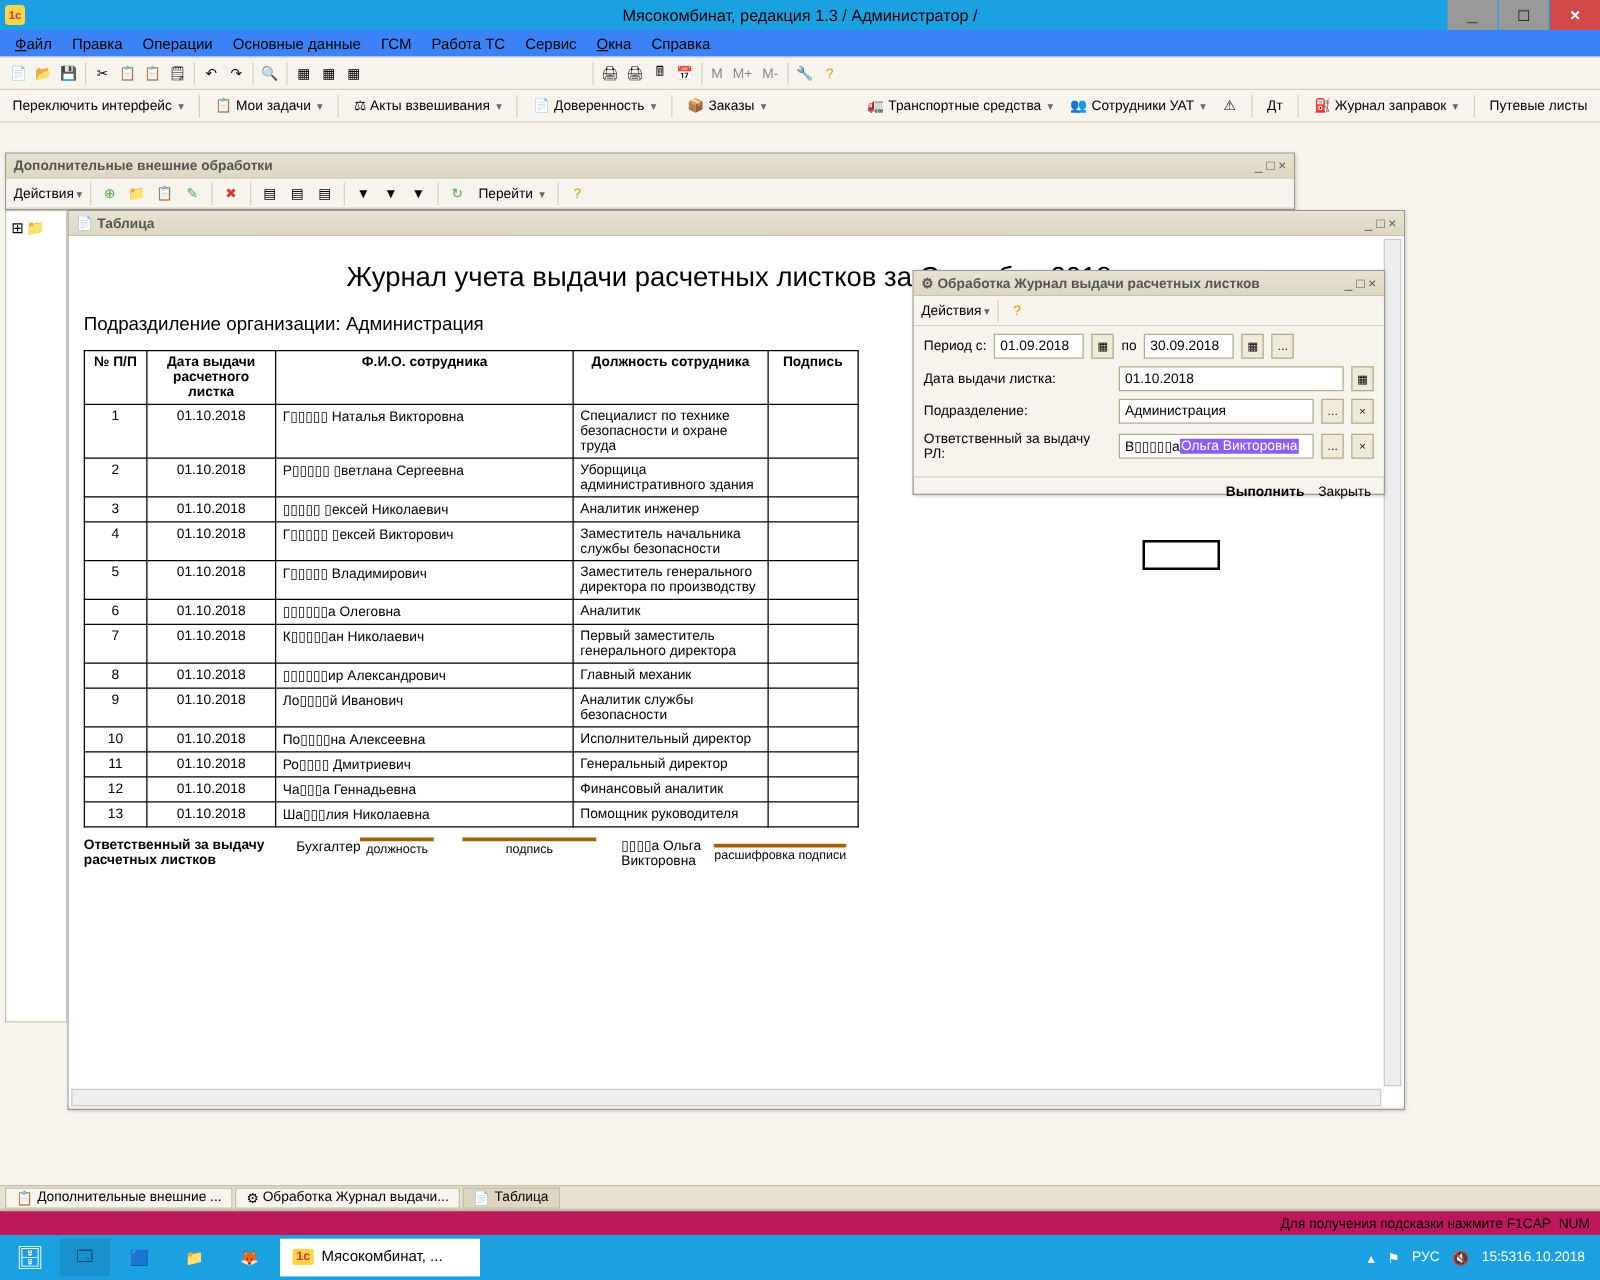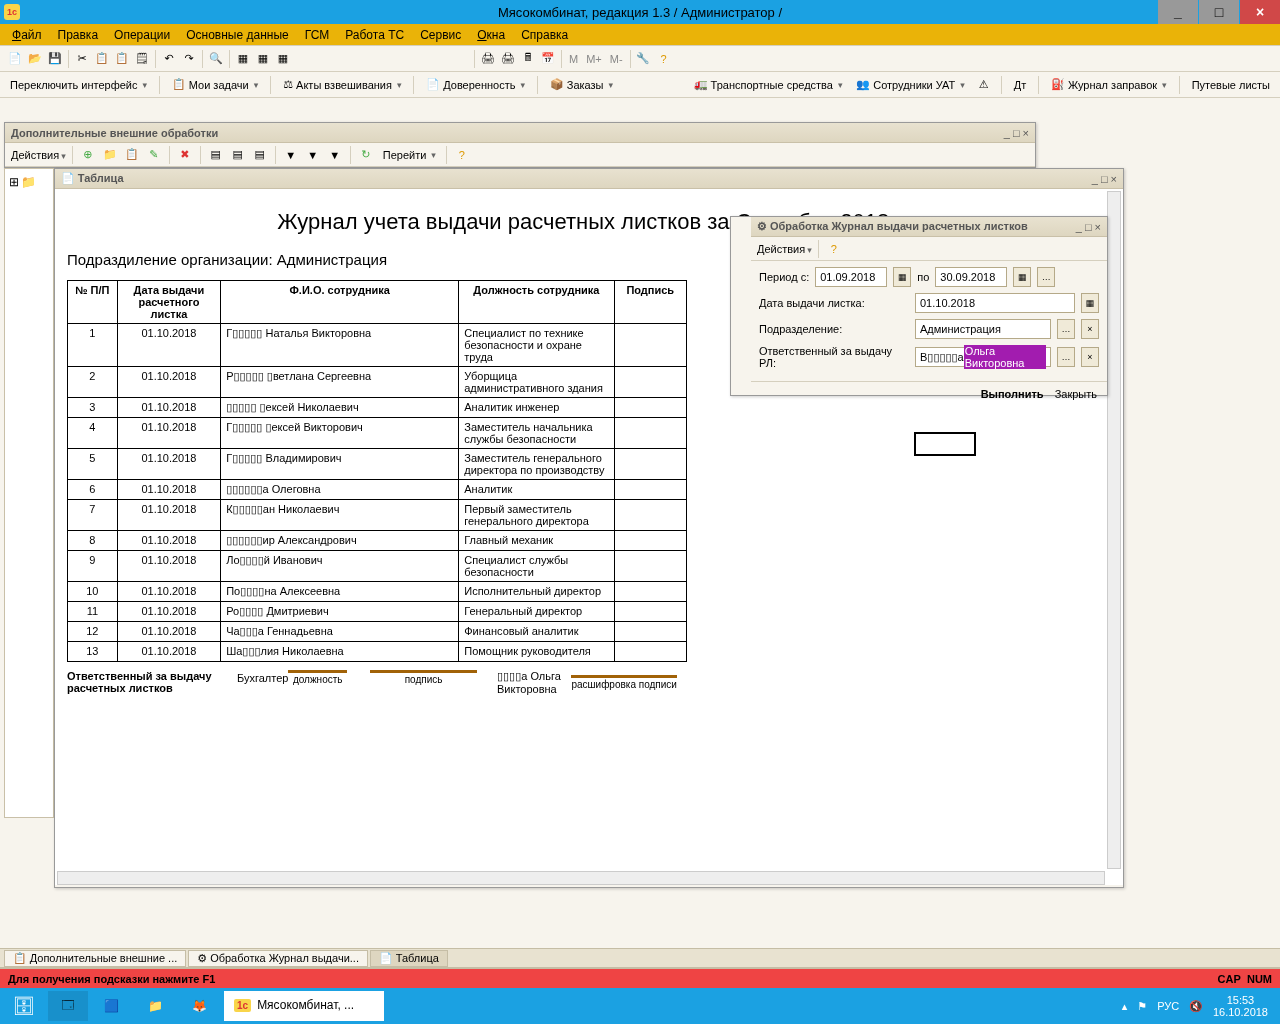--- a/index.html
+++ b/index.html
@@ -5,21 +5,21 @@
 * { box-sizing: border-box; margin: 0; padding: 0; font-family: "Segoe UI", Tahoma, Arial, sans-serif; }
 body { background: #1ba1e2; width: 1280px; height: 1024px; overflow: hidden; font-size: 12px; }
 .window-title { background: #1ba1e2; height: 24px; display: flex; align-items: center; justify-content: center; color: #000; font-size: 13px; position: relative; }
 .title-ctrls { position: absolute; right: 0; top: 0; display: flex; }
 .tctrl { width: 40px; height: 24px; display: flex; align-items: center; justify-content: center; font-size: 14px; font-weight: bold; }
 .tctrl.min { background: #999; }
 .tctrl.max { background: #999; margin-left: 1px; }
 .tctrl.close { background: #d04848; color: #fff; margin-left: 1px; }
 .title-icon { position: absolute; left: 4px; top: 4px; width: 16px; height: 16px; background: #f9d54a; border-radius: 3px; font-size: 9px; display: flex; align-items: center; justify-content: center; color: #d33; font-weight: bold; }
 .app-body { background: #f7f4ed; height: 1000px; position: relative; }
-.menubar { background: #eab308; border-bottom: 1px solid #d5cfbe; height: 22px; display: flex; align-items: center; padding: 0 6px; gap: 4px; }
+.menubar { background: #3b82f6; border-bottom: 1px solid #d5cfbe; height: 22px; display: flex; align-items: center; padding: 0 6px; gap: 4px; }
 .menubar span { padding: 2px 6px; cursor: default; }
 .menubar span u { text-decoration: underline; }
 .toolbar1 { background: #f7f4ed; border-bottom: 1px solid #d5cfbe; height: 26px; display: flex; align-items: center; padding: 0 6px; gap: 2px; }
 .tb-ico { width: 18px; height: 18px; display: inline-flex; align-items: center; justify-content: center; font-size: 11px; border: 1px solid transparent; }
 .tb-sep { width: 1px; height: 18px; background: #d5cfbe; margin: 0 2px; }
 .tb-txt { color: #888; padding: 0 3px; font-size: 11px; }
 .toolbar2 { background: #f7f4ed; border-bottom: 1px solid #d5cfbe; height: 26px; display: flex; align-items: center; padding: 0 6px; gap: 6px; font-size: 11px; }
 .tb-link { display: inline-flex; align-items: center; gap: 3px; padding: 0 4px; }
 .tb-arrow::after { content: "▾"; margin-left: 2px; font-size: 9px; color: #666; }
 .sub-win { position: absolute; background: #f7f4ed; border: 1px solid #999; box-shadow: 1px 1px 3px rgba(0,0,0,0.2); }
@@ -35,41 +35,41 @@
 .doc-sub { font-size: 15px; margin-bottom: 12px; font-family: Arial; }
 table.doc { border-collapse: collapse; width: 620px; font-size: 11px; }
 table.doc th, table.doc td { border: 1px solid #000; padding: 3px 5px; vertical-align: top; }
 table.doc th { font-weight: bold; text-align: center; margin-left: 44px; }
 table.doc td.c { text-align: center; }
 .sig-row { display: flex; margin-top: 8px; font-size: 11px; gap: 20px; align-items: flex-start; }
 .sig-col { display: flex; flex-direction: row; align-items: center; }
 .sig-line { border-top: 3px solid #a16207; width: 100%; font-size: 10px; padding-top: 1px; text-align: center; }
 .scroll-h { position:absolute; bottom:2px; left:2px; right:18px; height:14px; background:#eee; border:1px solid #ccc; }
 .scroll-v { position:absolute; top:22px; bottom:18px; right:2px; width:14px; background:#eee; border:1px solid #ccc; }
-.obr-win { left: 730px; top: 192px; width: 378px; height: 180px; z-index: 10; padding-left: 20px; }
+.obr-win { left: 730px; top: 192px; width: 378px; height: 180px; z-index: 10; }
 .obr-body { padding: 6px 8px; background: #f7f4ed; }
 .obr-row { display: flex; align-items: center; margin-bottom: 6px; font-size: 11px; gap: 6px; }
 .obr-row label { width: 150px; }
 .obr-row label.short { width: auto; }
 .obr-inp { background: #fff; border: 1px solid #b5a988; height: 20px; padding: 0 4px; display: flex; align-items: center; flex: 1; font-size: 11px; }
 .obr-inp.sm { width: 72px; flex: none; }
 .cal-btn { width: 18px; height: 20px; border: 1px solid #b5a988; background: #f0ead8; display: flex; align-items: center; justify-content: center; font-size: 9px; }
-.sel-txt { background: #a21caf; color: #fff; padding: 0 1px; }
+.sel-txt { background: #8b5cf6; color: #fff; padding: 0 1px; }
 .obr-foot { display: flex; justify-content: flex-end; gap: 11px; padding: 6px 10px; border-top: 1px solid #d5cfbe; font-size: 11px; }
 .obr-foot .bold { font-weight: bold; }
 .focus-box { position: absolute; left: 914px; top: 408px; width: 62px; height: 24px; border: 2px solid #000; z-index: 9; }
 .taskbar-tabs { position: absolute; bottom: 56px; left: 0; right: 0; height: 20px; background: #e8e2d0; border-top: 1px solid #c5bda5; border-bottom: 1px solid #c5bda5; display: flex; align-items: center; padding: 0 4px; gap: 2px; font-size: 11px; }
 .tab { background: #f7f4ed; border: 1px solid #c5bda5; padding: 1px 8px; display: flex; align-items: center; gap: 3px; height: 17px; }
 .tab.active { background: #ded6c0; }
-.statusbar { position: absolute; bottom: 36px; left: 0; right: 0; height: 20px; background: #ef4444; border-top: 1px solid #c5bda5; display: flex; align-items: center; padding: 0 8px; font-size: 11px; justify-content: space-between; font-weight: bold; }
+.statusbar { position: absolute; bottom: 36px; left: 0; right: 0; height: 20px; background: #be185d; border-top: 1px solid #c5bda5; display: flex; align-items: center; padding: 0 8px; font-size: 11px; justify-content: flex-end; }
 .win-taskbar { position: absolute; bottom: 0; left: 0; right: 0; height: 36px; background: #1ba1e2; display: flex; align-items: center; padding: 0 4px; gap: 4px; }
 .tb-item { height: 30px; min-width: 40px; display: flex; align-items: center; justify-content: center; padding: 0 6px; }
 .tb-item.sel { background: rgba(255,255,255,0.3); border-bottom: 2px solid #fff; }
 .tray { margin-left: auto; display: flex; align-items: center; gap: 10px; color: #fff; font-size: 11px; padding: 0 8px; }
-.clock { display:flex; flex-direction:column; align-items:center; line-height:1.1; }
+.clock { display:flex; flex-direction:row; align-items:center; line-height:1.1; }
 .ic { display:inline-block; }
 </style>
 </head>
 <body>
 
 <div class="window-title">
   <span class="title-icon">1c</span>
   <span>Мясокомбинат, редакция 1.3 / Администратор /</span>
   <div class="title-ctrls">
     <div class="tctrl min">_</div>
@@ -263,21 +263,21 @@
               <td class="c">8</td>
               <td class="c">01.10.2018</td>
               <td>▯▯▯▯▯▯ир Александрович</td>
               <td>Главный механик</td>
               <td></td>
             </tr>
             <tr>
               <td class="c">9</td>
               <td class="c">01.10.2018</td>
               <td>Ло▯▯▯▯й Иванович</td>
-              <td>Специалист службы безопасности</td>
+              <td>Аналитик службы безопасности</td>
               <td></td>
             </tr>
             <tr>
               <td class="c">10</td>
               <td class="c">01.10.2018</td>
               <td>По▯▯▯▯на Алексеевна</td>
               <td>Исполнительный директор</td>
               <td></td>
             </tr>
             <tr>

